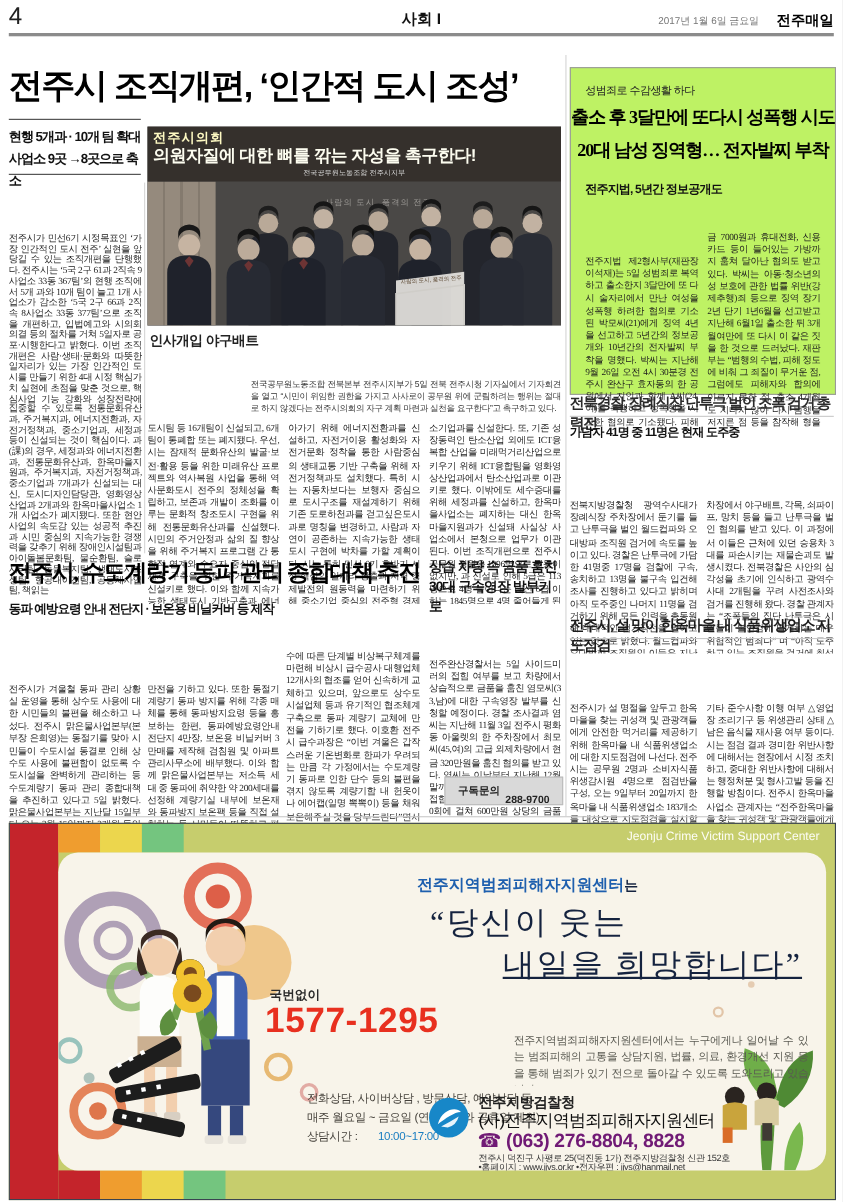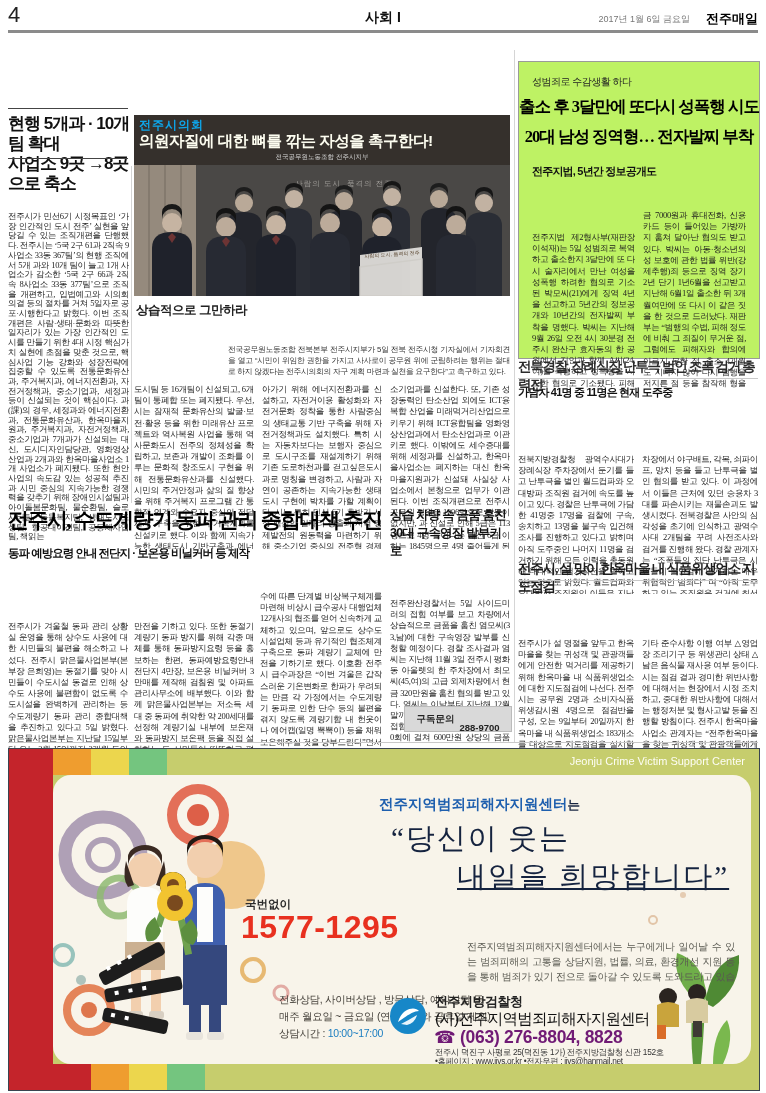--- a/index.html
+++ b/index.html
@@ -22,38 +22,39 @@
 <body>
 
 <div id="page">
 
   <div class="abs gothic" style="left:8px;top:2px;font-size:22px;color:#222;">4</div>
   <div class="abs gothic" style="left:0;top:9px;width:766px;text-align:center;font-size:14px;font-weight:900;color:#111;">사회 I</div>
   <div class="abs gothic" style="right:76px;top:13px;font-size:9px;color:#777;">2017년 1월 6일 금요일</div>
   <div class="abs gothic" style="right:8px;top:10px;font-size:13px;font-weight:900;color:#000;">전주매일</div>
   <div class="abs rule" style="left:8px;top:30px;width:750px;height:3px;"></div>
 
+  <div class="abs gothic hl-gothic" style="left:8px;top:58px;width:505px;font-size:31px;letter-spacing:-1.5px;line-height:40px;">전주시 조직개편, ‘인간적 도시 조성’</div>
 
   <div class="abs thin" style="left:8px;top:108px;width:120px;"></div>
-  <div class="abs gothic" style="left:8px;top:114px;width:122px;font-size:17px;font-weight:900;line-height:20px;color:#111;letter-spacing:-1px;">
+  <div class="abs gothic" style="left:8px;top:114px;width:122px;font-size:12px;font-weight:900;line-height:20px;color:#111;letter-spacing:-1px;">
     <div>현행 5개과 · 10개 팀 확대</div>
     <div>사업소 9곳 →8곳으로 축소</div>
   </div>
   <div class="abs thin" style="left:8px;top:158px;width:120px;"></div>
 
   <div class="abs jt densetxt" style="left:8px;top:166px;width:121px;height:337px;">전주시가 민선6기 시정목표인 ‘가장 인간적인 도시 전주’ 실현을 앞당길 수 있는 조직개편을 단행했다. 전주시는 ‘5국 2구 61과 2직속 9사업소 33동 367팀’의 현행 조직에서 5개 과와 10개 팀이 늘고 1개 사업소가 감소한 ‘5국 2구 66과 2직속 8사업소 33동 377팀’으로 조직을 개편하고, 입법예고와 시의회 의결 등의 절차를 거쳐 5일자로 공포·시행한다고 밝혔다. 이번 조직개편은 사람·생태·문화와 따뜻한 일자리가 있는 가장 인간적인 도시를 만들기 위한 4대 시정 핵심가치 실현에 초점을 맞춘 것으로, 핵심사업 기능 강화와 성장전략에 집중할 수 있도록 전통문화유산과, 주거복지과, 에너지전환과, 자전거정책과, 중소기업과, 세정과 등이 신설되는 것이 핵심이다. 과(課)의 경우, 세정과와 에너지전환과, 전통문화유산과, 한옥마을지원과, 주거복지과, 자전거정책과, 중소기업과 7개과가 신설되는 대신, 도시디자인담당관, 영화영상산업과 2개과와 한옥마을사업소 1개 사업소가 폐지됐다. 또한 현안사업의 속도감 있는 성공적 추진과 시민 중심의 지속가능한 경쟁력을 갖추기 위해 장애인시설팀과 아이돌봄문화팀, 물순환팀, 슬로시티팀, 동물복지팀, 생태도시조성팀, 항공대이전팀, 공동체사업팀, 책읽는</div>
 
   <div class="abs vline" style="left:131px;top:166px;height:337px;"></div>
 
   <div class="abs" style="left:134px;top:115px;width:376px;height:181px;background:#4a4846;overflow:hidden;">
 
     <div class="abs" style="left:0;top:50px;width:62px;height:131px;background:repeating-linear-gradient(90deg,#958a7d 0 14px,#847a6e 14px 16px);"></div>
 
     <div class="abs" style="left:0;top:0;width:376px;height:50px;background:#35302c;">
-      <div class="abs gothic" style="left:5px;top:2px;font-size:12px;font-weight:900;color:#0ea5e9;letter-spacing:1px;">전주시의회</div>
+      <div class="abs gothic" style="left:5px;top:2px;font-size:12px;font-weight:900;color:#fef9c3;letter-spacing:1px;">전주시의회</div>
       <div class="abs gothic" style="left:5px;top:16px;width:370px;font-size:15.5px;font-weight:900;color:#fdfdf0;letter-spacing:-0.5px;">의원자질에 대한 뼈를 깎는 자성을 촉구한다!</div>
       <div class="abs gothic" style="left:0;top:38px;width:376px;text-align:center;font-size:6.5px;color:#d8d8d8;">전국공무원노동조합 전주시지부</div>
     </div>
     <div class="abs gothic" style="left:110px;top:64px;width:200px;text-align:center;font-size:7.5px;color:#9d9a96;letter-spacing:1px;">사람의 도시, 품격의 전주</div>
 
     <svg class="abs" style="left:0;top:50px;" width="376" height="131" viewBox="0 0 376 131">
 
       <g fill="#23252c">
         <circle cx="110" cy="38" r="9" fill="#b9a998"></circle>
           <path d="M101 35 a9 9 0 0 1 18 0 v-6 a9 7 0 0 0 -18 0 z" fill="#1d1d1d"></path>
@@ -100,21 +101,21 @@
       </g>
 
       <g>
         <path d="M226 90 l62 -8 v49 h-62 z" fill="#e9e7e2" opacity="0.9"></path>
         <path d="M226 102 l62 -8 v37 h-62 z" fill="none" stroke="#cfcdc8" stroke-width="1.5"></path>
       </g>
     </svg>
     <div class="abs gothic" style="left:228px;top:136px;width:60px;font-size:5px;color:#5a4630;transform:rotate(-4deg);text-align:center;">사람의 도시, 품격의 전주</div>
   </div>
 
-  <div class="abs gothic" style="left:136px;top:302px;font-size:12.5px;font-weight:900;color:#222;letter-spacing:-0.5px;">상습적으로 그만하라</div>
+  <div class="abs gothic" style="left:136px;top:302px;font-size:12.5px;font-weight:900;color:#222;letter-spacing:-0.5px;">인사개입 야구배트</div>
   <div class="abs jt gothic" style="left:228px;top:298px;width:282px;height:34px;font-size:7.8px;line-height:11px;color:#333;letter-spacing:-0.3px;">전국공무원노동조합 전북본부 전주시지부가 5일 전북 전주시청 기자실에서 기자회견을 열고 “시민이 위임한 권한을 가지고 사사로이 공무원 위에 군림하려는 행위는 절대로 하지 않겠다는 전주시의회의 자구 계획 마련과 실천을 요구한다”고 촉구하고 있다.</div>
 
   <div class="abs jt bodytxt" style="left:134px;top:338px;width:120px;height:165px;">도시팀 등 16개팀이 신설되고, 6개팀이 통폐합 또는 폐지됐다. 우선, 시는 잠재적 문화유산의 발굴·보전·활용 등을 위한 미래유산 프로젝트와 역사복원 사업을 통해 역사문화도시 전주의 정체성을 확립하고, 보존과 개발이 조화를 이루는 문화적 창조도시 구현을 위해 전통문화유산과를 신설했다. 시민의 주거안정과 삶의 질 향상을 위해 주거복지 프로그램 간 통합적 연계와 수요자 중심의 전달체계 구축을 위한 주거복지과를 신설키로 했다. 이와 함께 지속가능한 생태도시 기반구축과 에너지자립 문화도시로 나</div>
   <div class="abs jt bodytxt" style="left:262px;top:338px;width:120px;height:165px;">아가기 위해 에너지전환과를 신설하고, 자전거이용 활성화와 자전거문화 정착을 통한 사람중심의 생태교통 기반 구축을 위해 자전거정책과도 설치했다. 특히 시는 자동차보다는 보행자 중심으로 도시구조를 재설계하기 위해 기존 도로하천과를 걷고싶은도시과로 명칭을 변경하고, 사람과 자연이 공존하는 지속가능한 생태도시 구현에 박차를 가할 계획이다. 시는 특히 민선 6기 후반기 시정 핵심인 일자리 창출과 지역 경제발전의 원동력을 마련하기 위해 중소기업 중심의 전주형 경제생태계 조성과 혁신형 글로벌 강소기업 육성을 위한 중</div>
   <div class="abs jt bodytxt" style="left:390px;top:338px;width:120px;height:165px;">소기업과를 신설한다. 또, 기존 성장동력인 탄소산업 외에도 ICT융복합 산업을 미래먹거리산업으로 키우기 위해 ICT융합팀을 영화영상산업과에서 탄소산업과로 이관키로 했다. 이밖에도 세수증대를 위해 세정과를 신설하고, 한옥마을사업소는 폐지하는 대신 한옥마을지원과가 신설돼 사실상 사업소에서 본청으로 업무가 이관된다. 이번 조직개편으로 전주시 공무원 정원은 1996명으로 변동이 없지만, 과 신설로 인해 5급은 113명으로 4명 늘어나는 대신 6급 이하는 1845명으로 4명 줄어들게 된다. /김영재 기자</div>
 
   <div class="abs vline" style="left:514px;top:50px;height:692px;"></div>
 
   <div class="abs" style="left:518px;top:61px;width:240px;height:296px;border:1px solid #9a9a9a;background:#bef264;">
     <div class="abs gothic" style="left:13px;top:13px;font-size:10px;color:#222;letter-spacing:-0.5px;">성범죄로 수감생활 하다</div>
@@ -267,21 +268,21 @@
 
       <div class="abs gothic" style="left:192px;top:122px;font-size:11.5px;font-weight:900;color:#2b2b2b;">국번없이</div>
       <div class="abs gothic" style="left:188px;top:134px;font-size:32px;font-weight:900;color:#e8301f;letter-spacing:0.5px;">1577-1295</div>
 
       <div class="abs jt gothic" style="left:414px;top:118px;width:268px;height:48px;font-size:10px;line-height:15px;color:#5a5a52;letter-spacing:-0.3px;">전주지역범죄피해자지원센터에서는 누구에게나 일어날 수 있는 범죄피해의 고통을 상담지원, 법률, 의료, 환경개선 지원 등을 통해 범죄가 있기 전으로 돌아갈 수 있도록 도와드리고 있습니다.</div>
 
       <div class="abs gothic" style="left:226px;top:216px;font-size:10.5px;line-height:17px;color:#44403a;letter-spacing:-0.3px;">
         <div>전화상담, 사이버상담 , 방문상담, 예약상담 등</div>
         <div>매주 월요일 ~ 금요일 (연말연시와 공휴일 제외)</div>
         <div>
-          <span>상담시간 : </span><span style="color:#1a7dc0;">10:00~17:00</span>
+          <span>상담시간 : </span><span style="color:#1a7dc0;margin-left:16px;">10:00~17:00</span>
         </div>
       </div>
 
       <svg class="abs" style="left:336px;top:222px;" width="38" height="38" viewBox="0 0 38 38">
         <circle cx="19" cy="19" r="18" fill="#1787c8"></circle>
         <path d="M9 25 C13 11, 26 9, 30 14 C24 14, 16 20, 9 25 Z" fill="#ffffff"></path>
         <path d="M12 27 q8 -4 16 -9 q-2 8 -10 10 z" fill="#e8f4fb"></path>
       </svg>
       <div class="abs gothic" style="left:382px;top:218px;font-size:13px;font-weight:900;color:#222;letter-spacing:-0.5px;">전주지방검찰청</div>
       <div class="abs gothic" style="left:382px;top:234px;font-size:15.5px;font-weight:400;color:#101010;letter-spacing:-0.8px;text-align:right;">(사)전주지역범죄피해자지원센터</div>

